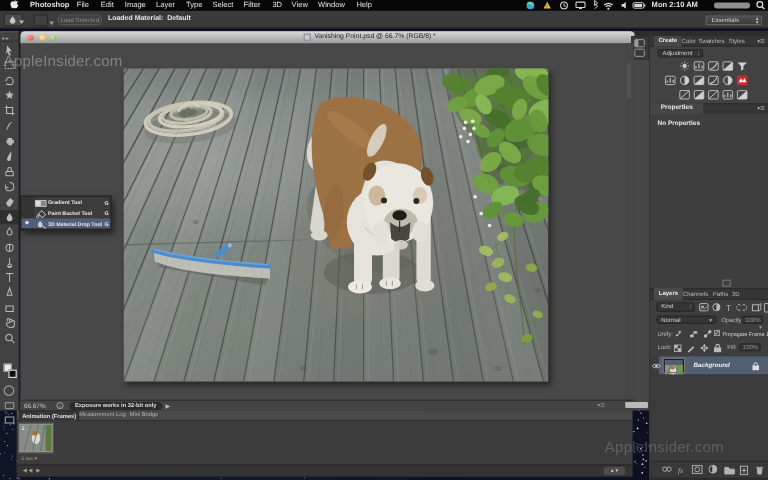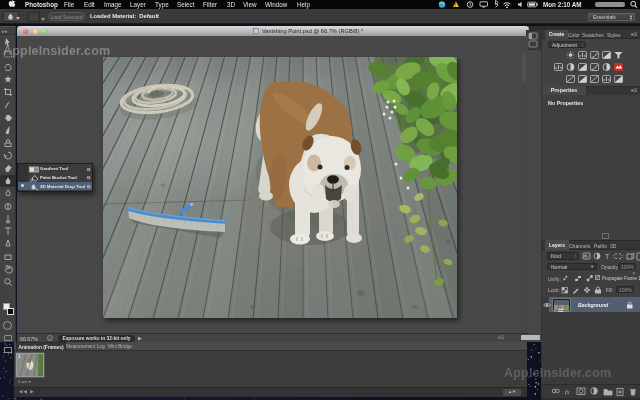--- a/index.html
+++ b/index.html
@@ -7,21 +7,21 @@
 .abs{position:absolute}
 #menubar{left:0;top:0;width:640px;height:9px;background:#070707;color:#e4e4e4;font-size:6.3px}
 #menubar>span{position:absolute;top:1px;white-space:nowrap}
 #opts{left:0;top:9px;width:640px;height:15px;background:#3a3a3a;border-bottom:1px solid #1c1c1c}
 #tools{left:0;top:26px;width:16px;height:316px;background:#424242;border-right:1px solid #333;border-top:1px solid #565656}
 #docwin{left:17px;top:26px;width:524px;height:316px;background:#484848}
 #titlebar{left:0;top:0;width:512px;height:10px;background:linear-gradient(#dcdcdc,#bdbdbd 50%,#9b9b9b);border-radius:4px 4px 2px 0}
 #statusbar{left:0;top:307px;width:512px;height:9px;background:#444;border-top:1px solid #2d2d2d}
 #anim{left:14px;top:342px;width:513px;height:55px;background:#3d3d3d}
 #panels{left:541px;top:26px;width:99px;height:374px;background:#3e3e3e;border-left:1px solid #333}
-.wm{color:rgba(178,178,178,.55);font-weight:bold}
+.wm{color:rgba(178,178,178,.55);font-weight:normal}
 .tab{position:absolute;font-size:5px;color:#b9b9b9;white-space:nowrap}
 .dd{position:absolute;background:#353535;border:1px solid #272727;border-radius:2px;color:#cfcfcf;font-size:5px}
 </style></head>
 <body>
 <div id="s" class="abs" style="left:0;top:0;width:640px;height:400px;overflow:hidden">
 <svg class="abs" width="640" height="400" style="left:0;top:0">
       <rect width="640" height="400" fill="#0c1020"></rect>
       <radialGradient id="neb" cx="25%" cy="95%" r="60%">
         <stop offset="0" stop-color="#182038"></stop>
         <stop offset="1" stop-color="#0c1020"></stop>

